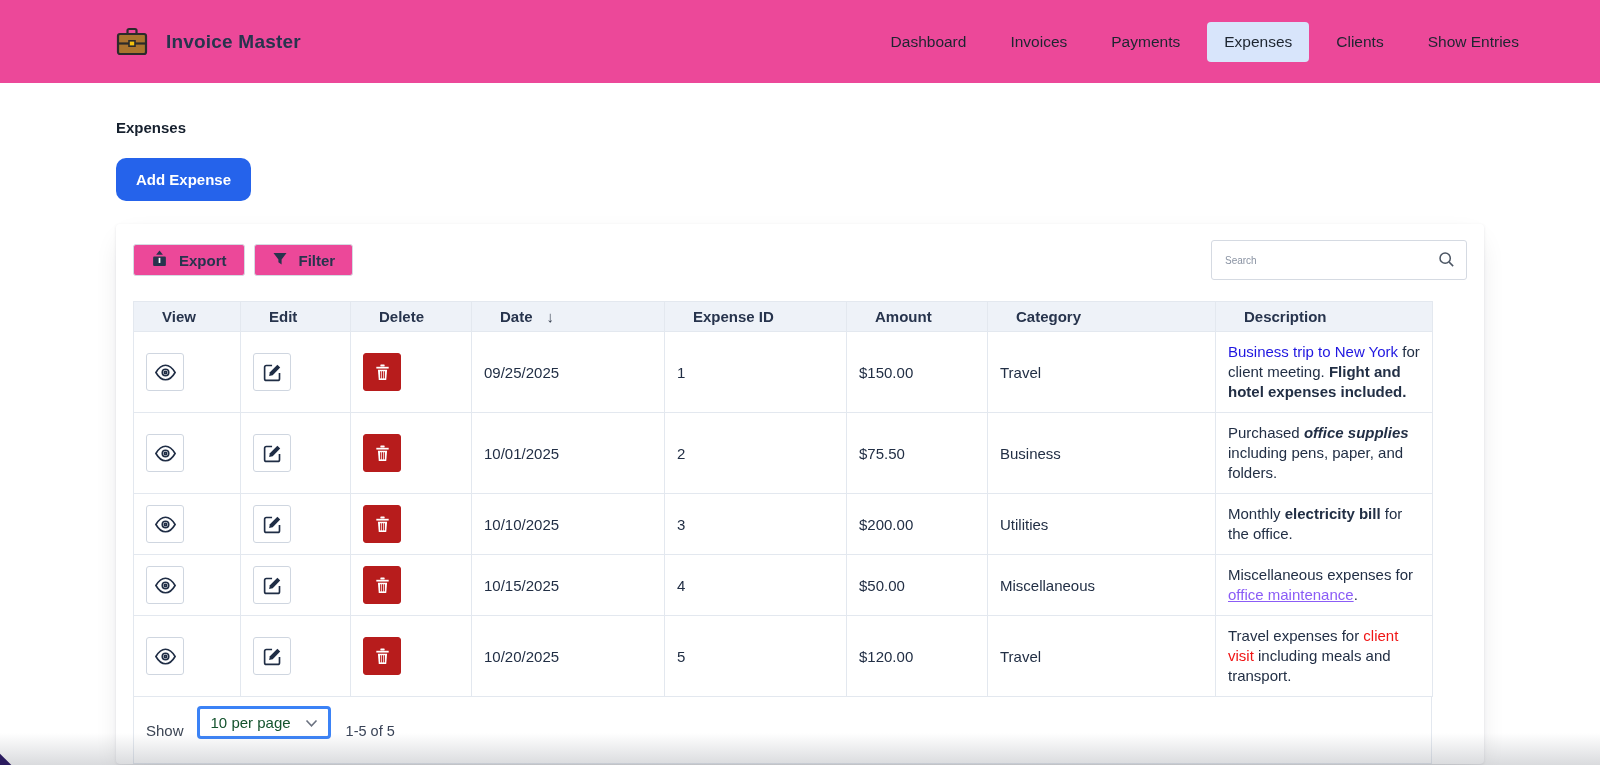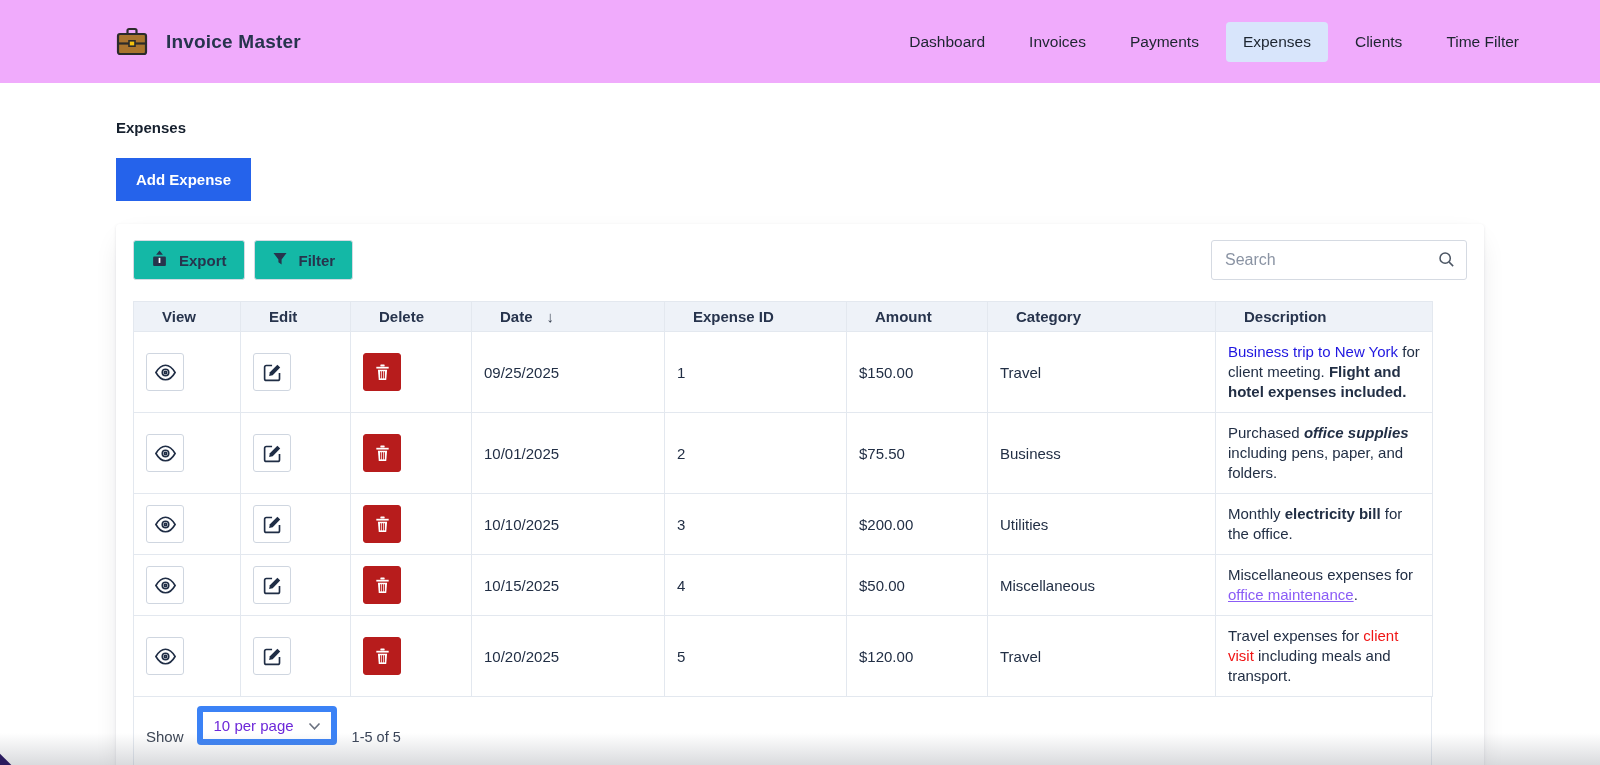--- a/index.html
+++ b/index.html
@@ -1,47 +1,47 @@
 <!DOCTYPE html>
 <html><head>
 <meta charset="utf-8">
 <style>
   * { margin:0; padding:0; box-sizing:border-box; }
   html,body { width:1600px; height:765px; overflow:hidden; background:#fff;
     font-family:"Liberation Sans", sans-serif; color:#24304a; }
   .viewport { position:relative; width:1600px; height:765px; }
 
   
-  header { height:83px; background:#f0abfc; display:flex; align-items:center;
+  header { height:83px; background:#ec4899; display:flex; align-items:center;
     padding:0 64px 0 116px; }
   .brand { display:flex; align-items:center; gap:18px; }
   .brand .logo { display:inline-flex; }
   .app-title { font-size:19px; font-weight:700; color:#27344d; letter-spacing:.2px; }
   nav { margin-left:auto; display:flex; align-items:flex-end; gap:10px; }
   .nav-item { font-size:15.5px; color:#1d2530; padding:11px 17px; border-radius:4px;
     cursor:pointer; text-decoration:none; white-space:nowrap; }
   .nav-item.active { background:#d8e5fb; }
 
   
   main { padding:36px 116px 0; }
   .page-title { font-size:15px; font-weight:700; color:#16202e; margin-bottom:22px; }
-  .btn-primary { background:#2563eb; color:#fff; border:none; border-radius:0;
+  .btn-primary { background:#2563eb; color:#fff; border:none; border-radius:10px;
     font-family:inherit; font-size:15px; font-weight:700; height:43px; padding:0 20px;
     cursor:pointer; }
 
   .card { margin-top:23px; background:#fff; border-radius:4px; padding:16px 17px 0;
     box-shadow:0 1px 3px rgba(16,24,40,.10), 0 10px 28px -10px rgba(16,24,40,.16); }
 
   .toolbar { display:flex; align-items:center; }
-  .tool-btn { display:inline-flex; align-items:center; gap:11px; height:40px; padding:0 17px;
-    background:#14b8a6; border:1px solid #d5dae2; border-radius:3px; font-family:inherit;
+  .tool-btn { display:inline-flex; align-items:center; gap:11px; height:32px; padding:0 17px;
+    background:#ec4899; border:1px solid #d5dae2; border-radius:3px; font-family:inherit;
     font-size:15px; font-weight:700; color:#27344d; cursor:pointer; margin-right:9px; }
   .search-wrap { margin-left:auto; position:relative; }
   .search-wrap input { width:256px; height:40px; border:1px solid #d5dae2; border-radius:3px;
-    font-family:inherit; font-size:16px; color:#24304a; padding:0 38px 0 13px; outline:none; }
+    font-family:inherit; font-size:10px; color:#24304a; padding:0 38px 0 13px; outline:none; }
   .search-wrap input::placeholder { color:#8a93a3; }
   .search-wrap .search-icon { position:absolute; right:11px; top:10px; pointer-events:none; }
 
   
   table { margin-top:21px; width:1299px; border-collapse:collapse; table-layout:fixed; }
   th, td { border:1px solid #e3e8ef; text-align:left; vertical-align:middle;
     font-size:15px; color:#222f45; }
   thead th { background:#eef2f8; font-weight:700; color:#27344d; padding:6px 28px; height:30px; }
   tbody td { padding:10px 12px; background:#fff; }
   td.cell-action { padding:10px 12px; }
@@ -54,22 +54,22 @@
   .seg-bold { font-weight:700; }
   .seg-bold-italic { font-weight:700; font-style:italic; }
   .seg-blue { color:#1f16e0; }
   .seg-link { color:#8b5cf6; text-decoration:underline; cursor:pointer; }
   .seg-red { color:#f01414; }
 
   
   .table-footer { width:1299px; border:1px solid #e3e8ef; border-top:none;
     display:flex; align-items:flex-end; gap:13px; padding:9px 12px 24px; margin-bottom:0; }
   .show-label { font-size:15px; color:#3b4453; }
-  .select { display:inline-flex; align-items:center; gap:14px; border:6px solid #3b82f6;
-    border-radius:4px; padding:5px 10px 5px 11px; font-size:15px; color:#6d28d9;
+  .select { display:inline-flex; align-items:center; gap:14px; border:3px solid #3b82f6;
+    border-radius:4px; padding:5px 10px 5px 11px; font-size:15px; color:#14532d;
     cursor:pointer; background:#fff; }
   .range-text { font-size:14.5px; color:#394357; margin-left:2px; }
 
   
   .bottom-shade { position:absolute; left:0; right:0; bottom:0; height:32px;
     background:linear-gradient(to bottom, rgba(120,125,135,0) 0%, rgba(120,125,135,.28) 100%);
     pointer-events:none; }
   .corner-artifact { position:absolute; left:-8px; bottom:-8px; width:16px; height:16px;
     background:#2a1b5e; transform:rotate(45deg); }
 </style>
@@ -89,21 +89,21 @@
         </svg>
       </span>
       <span class="app-title">Invoice Master</span>
     </div>
     <nav>
       <a class="nav-item">Dashboard</a>
       <a class="nav-item">Invoices</a>
       <a class="nav-item">Payments</a>
       <a class="nav-item active">Expenses</a>
       <a class="nav-item">Clients</a>
-      <a class="nav-item">Time Filter</a>
+      <a class="nav-item">Show Entries</a>
     </nav>
   </header>
 
   <main>
     <div class="page-title">Expenses</div>
     <button class="btn-primary">Add Expense</button>
 
     <section class="card">
       <div class="toolbar">
         <button class="tool-btn">

